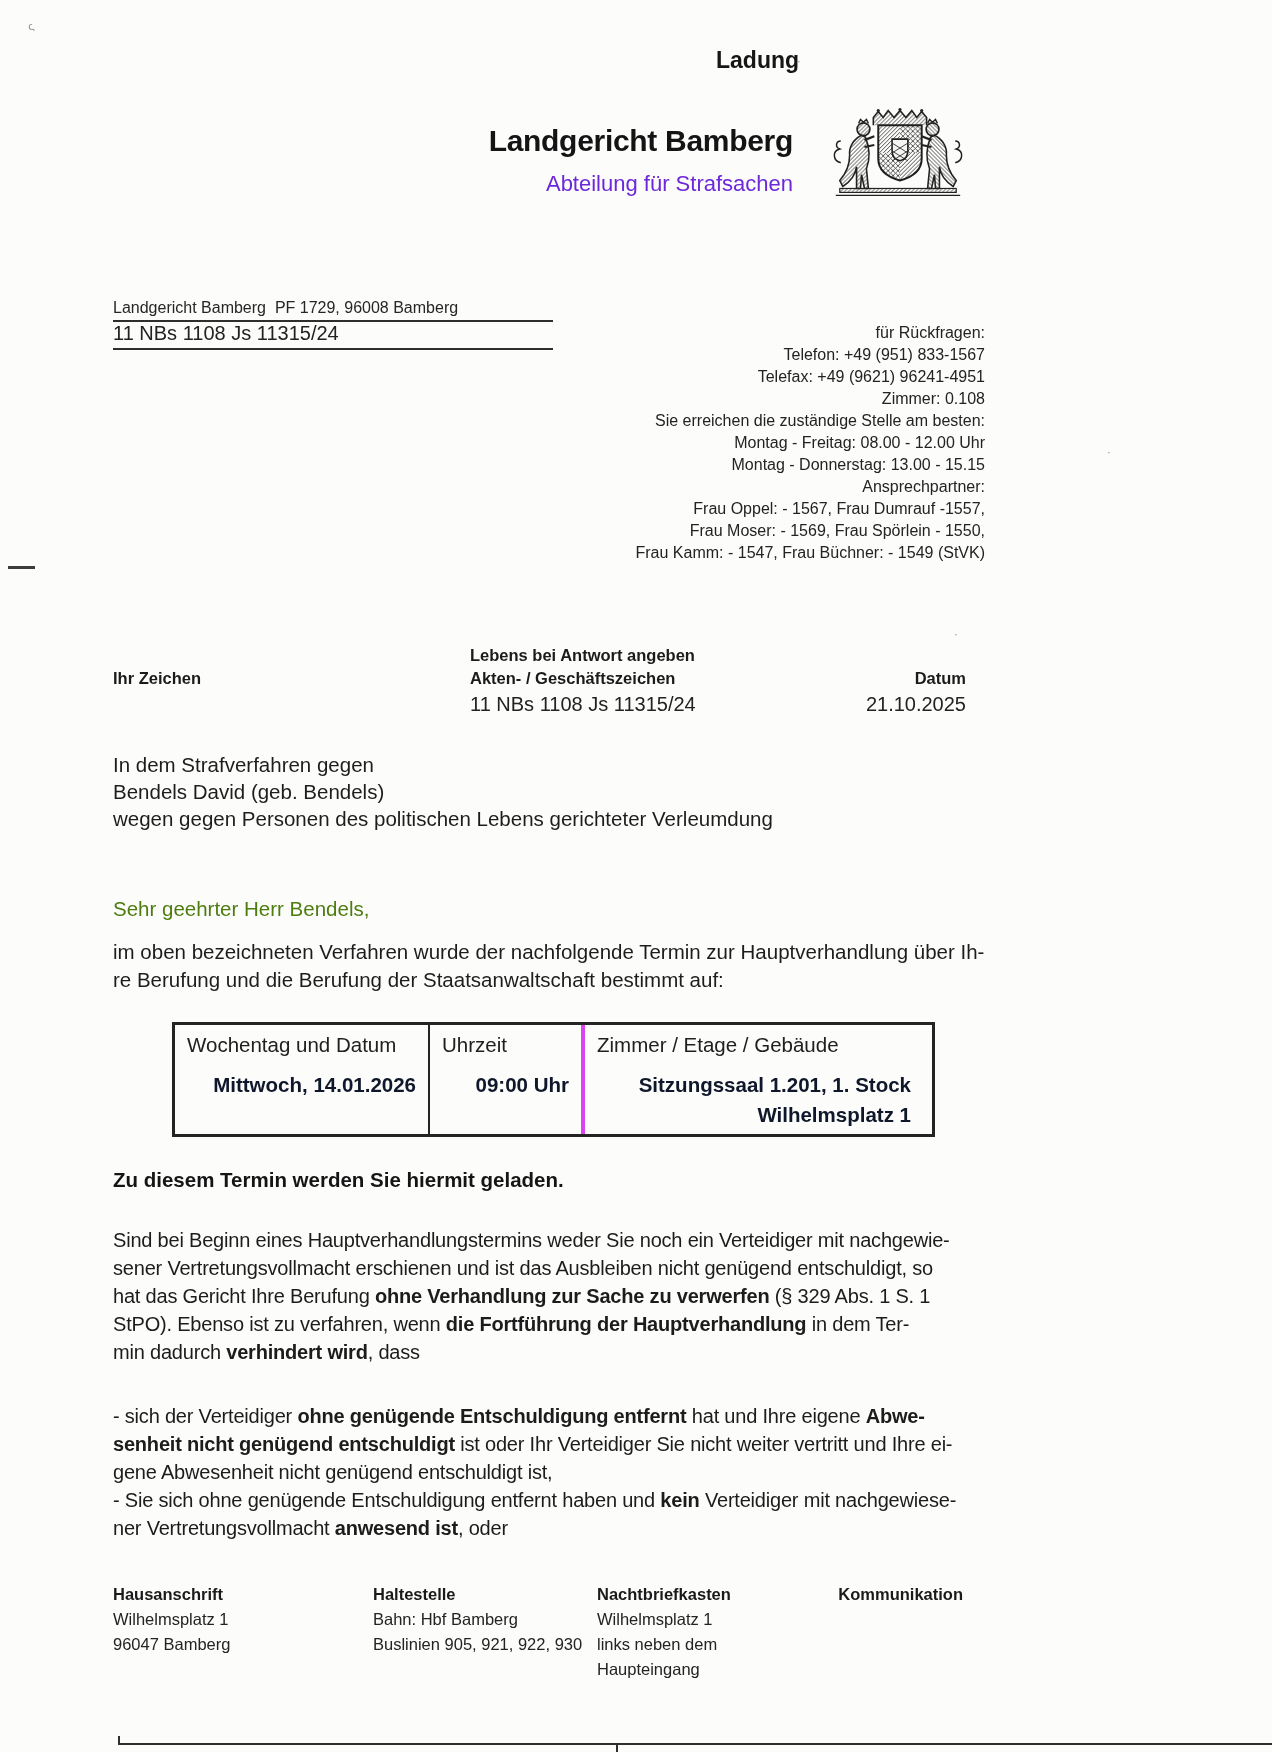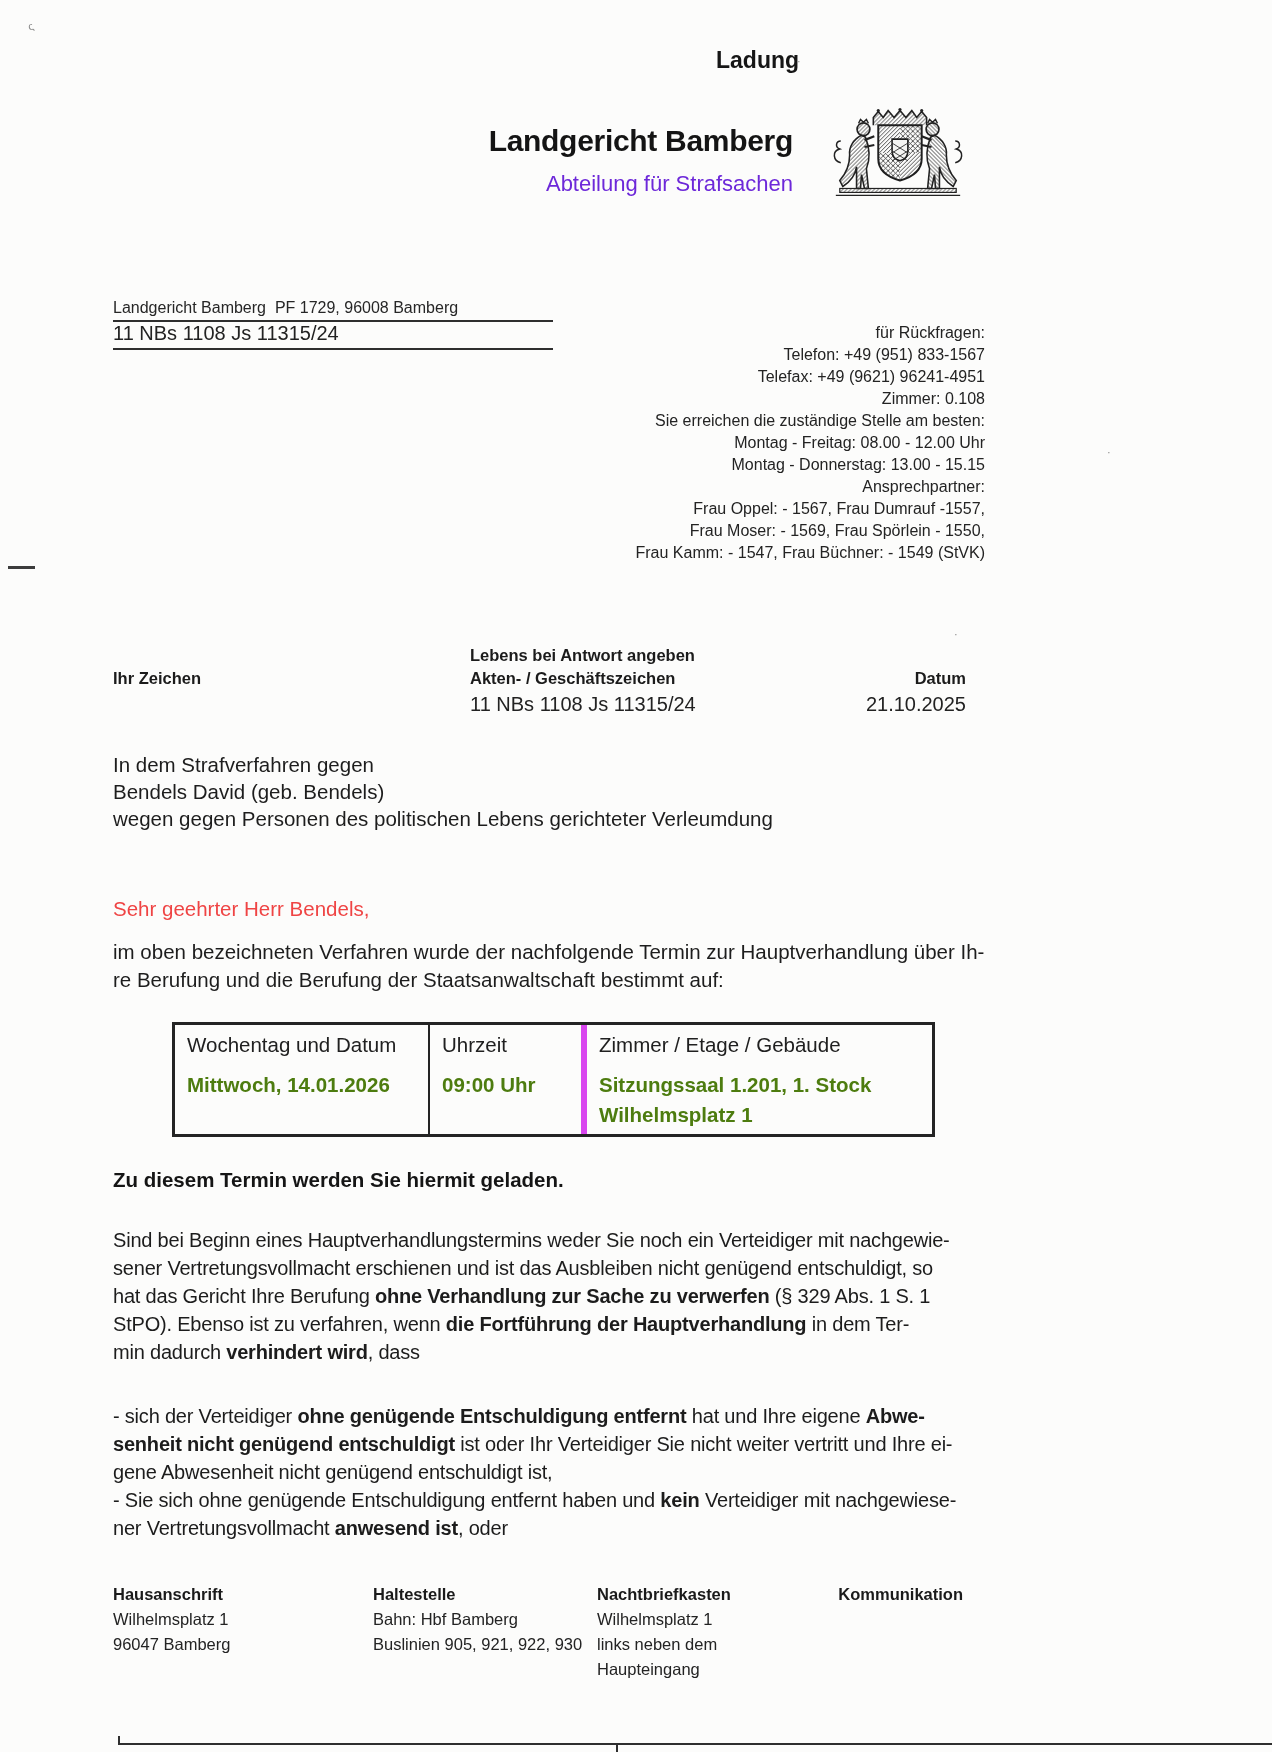--- a/index.html
+++ b/index.html
@@ -35,36 +35,36 @@
   .ref-value{font-size:20px;color:#222;}
   .reply-note{left:470px;top:646px;}
   .your-ref{left:113px;top:669px;}
   .file-ref-label{left:470px;top:669px;}
   .date-label{right:306px;top:669px;}
   .file-ref-value{left:470px;top:693px;}
   .date-value{right:306px;top:693px;}
 
   
   .case-intro{left:113px;top:751px;font-size:20.5px;line-height:27px;color:#1d1d1d;}
-  .salutation{left:113px;top:897px;font-size:20.5px;color:#ef4444;}
+  .salutation{left:113px;top:897px;font-size:20.5px;color:#4d7c0f;}
   .intro-para{left:113px;top:938px;font-size:20.5px;line-height:27.5px;color:#1d1d1d;}
   .para{font-size:20px;line-height:28px;color:#1c1c1c;letter-spacing:-0.2px;}
   .summons{left:113px;top:1168px;font-size:20.5px;font-weight:bold;color:#151515;}
   .para1{left:113px;top:1226px;}
   .para2{left:113px;top:1402px;}
 
   
   .htable{left:172px;top:1022px;width:763px;height:115px;border:3px solid #242424;
     box-sizing:border-box;display:flex;background:transparent;}
   .hcell{box-sizing:border-box;padding:8px 12px 0 12px;}
   .hcell.c1{width:253px;}
   .hcell.c2{width:153px;border-left:2px solid #242424;}
-  .hcell.c3{width:342px;border-left:6px solid #d946ef;}
+  .hcell.c3{width:342px;border-left:4px solid #d946ef;}
   .hcell .hhead{font-size:20.5px;color:#202020;}
-  .hcell .hval{font-size:20.5px;font-weight:bold;margin-top:13px;line-height:30px;color:#4d7c0f;}
+  .hcell .hval{font-size:20.5px;font-weight:bold;margin-top:13px;line-height:30px;color:#0f172a;text-align:right;}
 
   
   .fcol{top:1582px;font-size:16.5px;line-height:25px;color:#232323;}
   .fcol .ftitle{font-weight:bold;color:#1a1a1a;}
   .fcol1{left:113px;}
   .fcol2{left:373px;}
   .fcol3{left:597px;}
   .fcol4{right:309px;text-align:right;}
 
   

